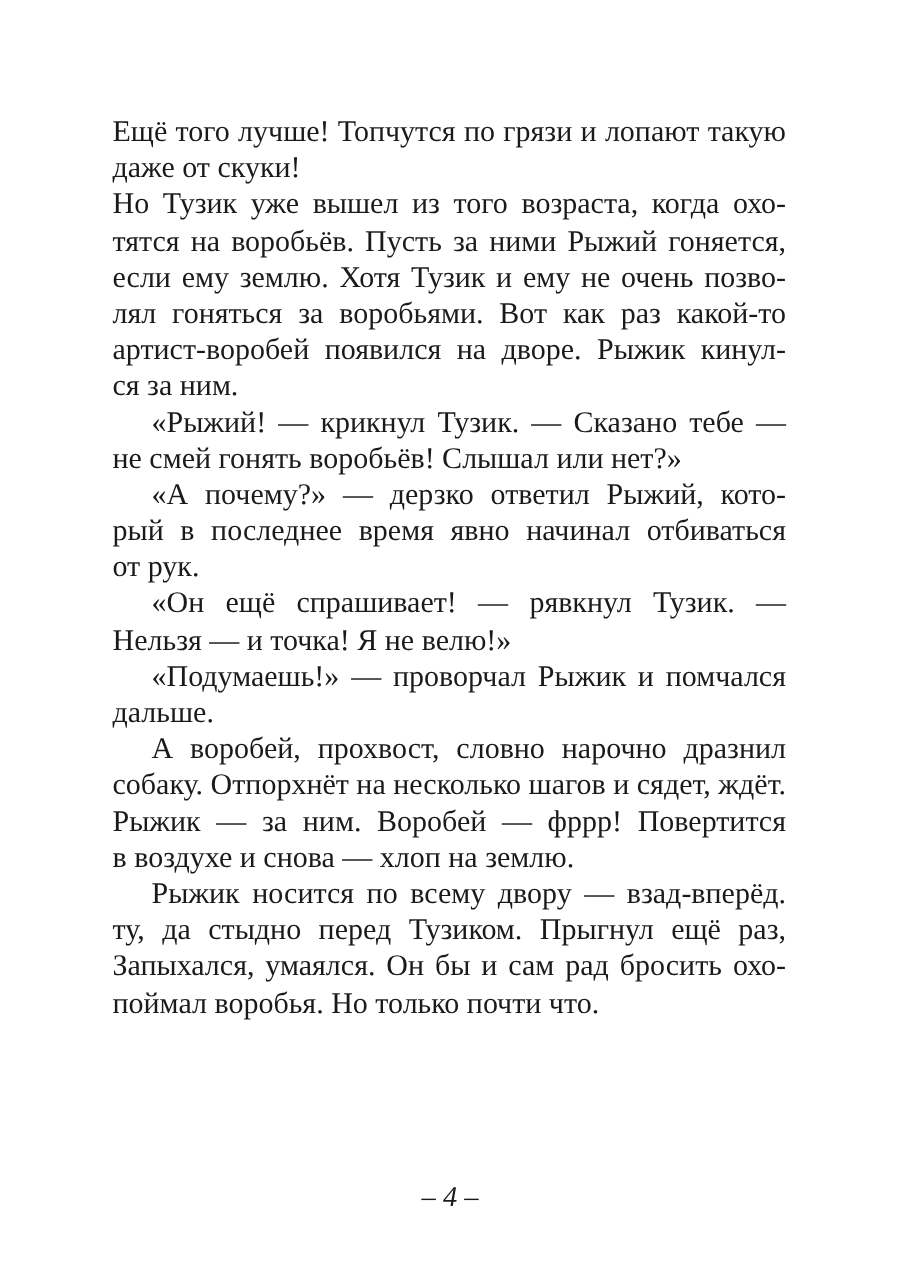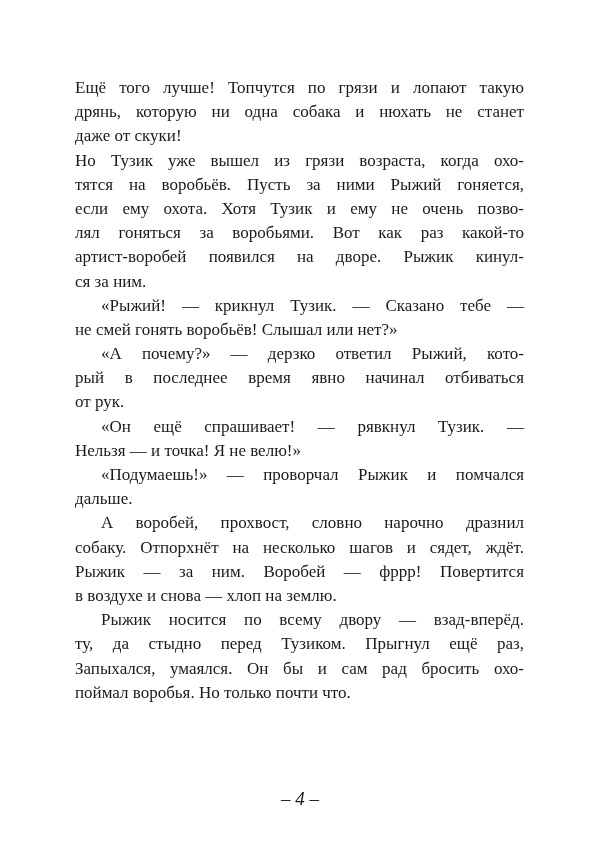--- a/index.html
+++ b/index.html
@@ -1,46 +1,45 @@
 <!DOCTYPE html>
 <html><head>
   <meta charset="utf-8">
   <style>
     html, body { margin: 0; padding: 0; background: #ffffff; }
     body { width: 600px; height: 858px; position: relative; overflow: hidden; }
     .page {
       position: absolute; left: 75px; top: 76px; width: 449px;
       font-family: "Liberation Serif", "DejaVu Serif", serif;
-      font-size: 17px; color: #1a1a1a;
+      font-size: 20px; color: #1a1a1a;
     }
     .line {
       height: 24.2px; line-height: 24.2px; white-space: nowrap;
       text-align: justify; text-align-last: justify;
     }
     .line.indent { padding-left: 26px; }
     .line.last { text-align-last: left; }
     .page-number {
       position: absolute; left: 0; width: 600px; top: 788px;
       text-align: center; font-family: "Liberation Serif", "DejaVu Serif", serif;
       font-style: italic; font-size: 19px; color: #1a1a1a;
     }
   </style>
 </head>
 <body>
 
 <div class="page" id="page-body">
     <div>
       <div class="line">Ещё того лучше! Топчутся по грязи и лопают такую</div>
-      <div class="line">дрянь, которую ни одна собака и нюхать не станет</div>
       <div class="line last">даже от скуки!</div>
     </div>
     <div>
-      <div class="line">Но Тузик уже вышел из грязи возраста, когда охо-</div>
+      <div class="line">Но Тузик уже вышел из того возраста, когда охо-</div>
       <div class="line">тятся на воробьёв. Пусть за ними Рыжий гоняется,</div>
-      <div class="line">если ему охота. Хотя Тузик и ему не очень позво-</div>
+      <div class="line">если ему землю. Хотя Тузик и ему не очень позво-</div>
       <div class="line">лял гоняться за воробьями. Вот как раз какой-то</div>
       <div class="line">артист-воробей появился на дворе. Рыжик кинул-</div>
       <div class="line last">ся за ним.</div>
     </div>
     <div>
       <div class="line indent">«Рыжий! — крикнул Тузик. — Сказано тебе —</div>
       <div class="line last">не смей гонять воробьёв! Слышал или нет?»</div>
     </div>
     <div>
       <div class="line indent">«А почему?» — дерзко ответил Рыжий, кото-</div>

